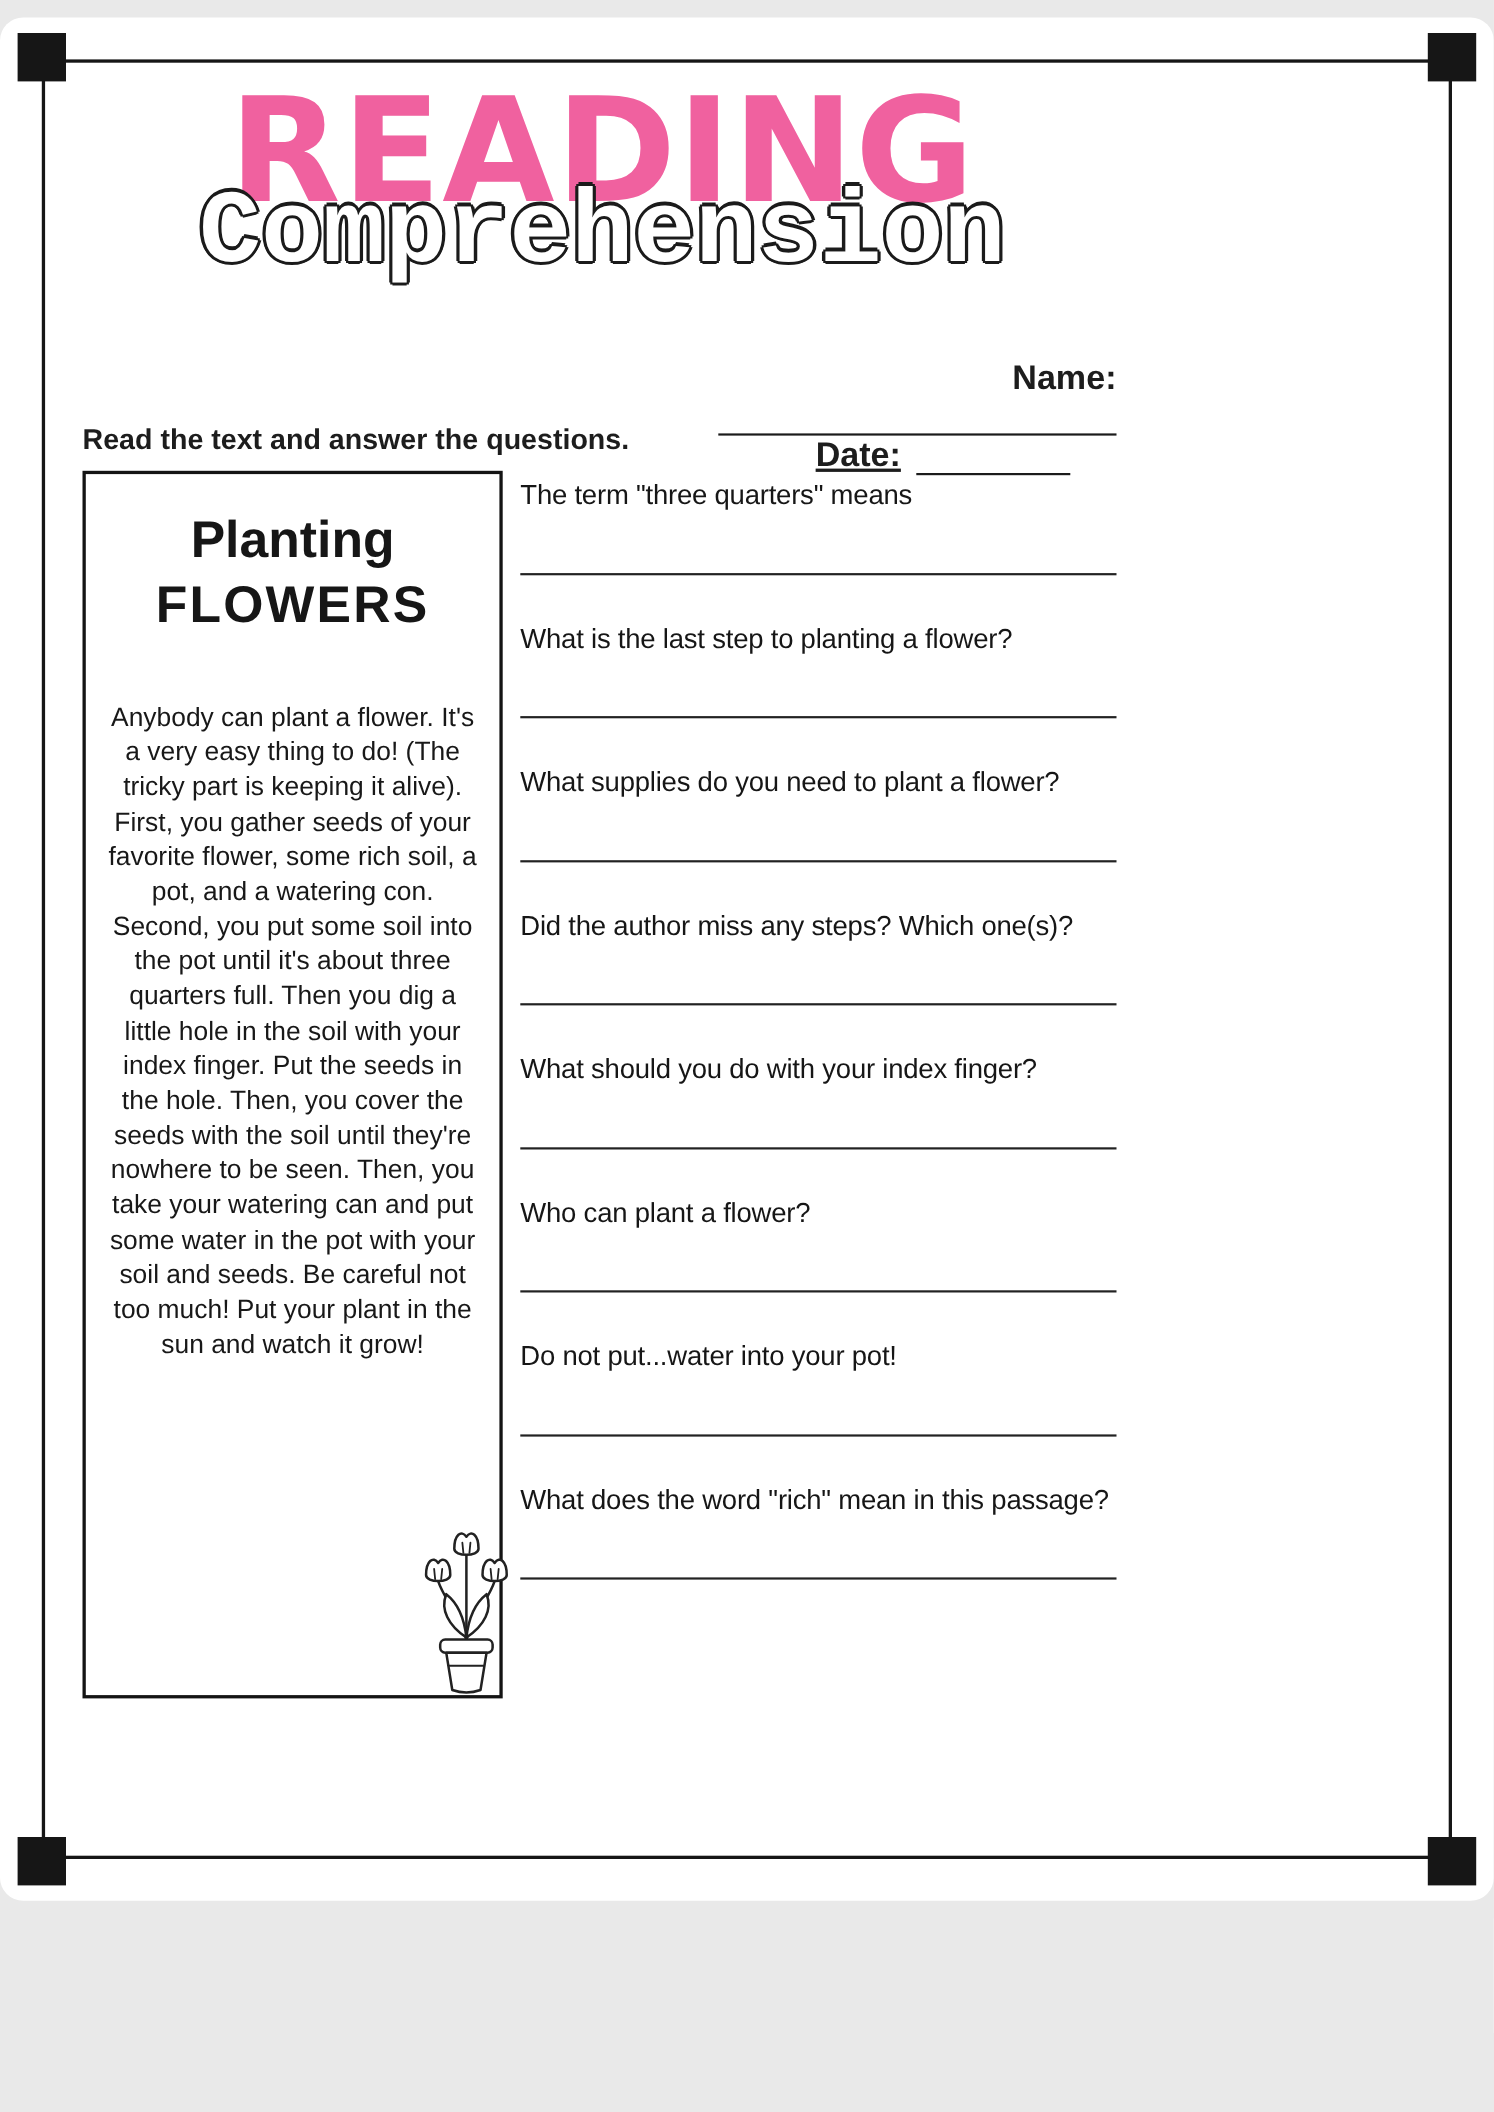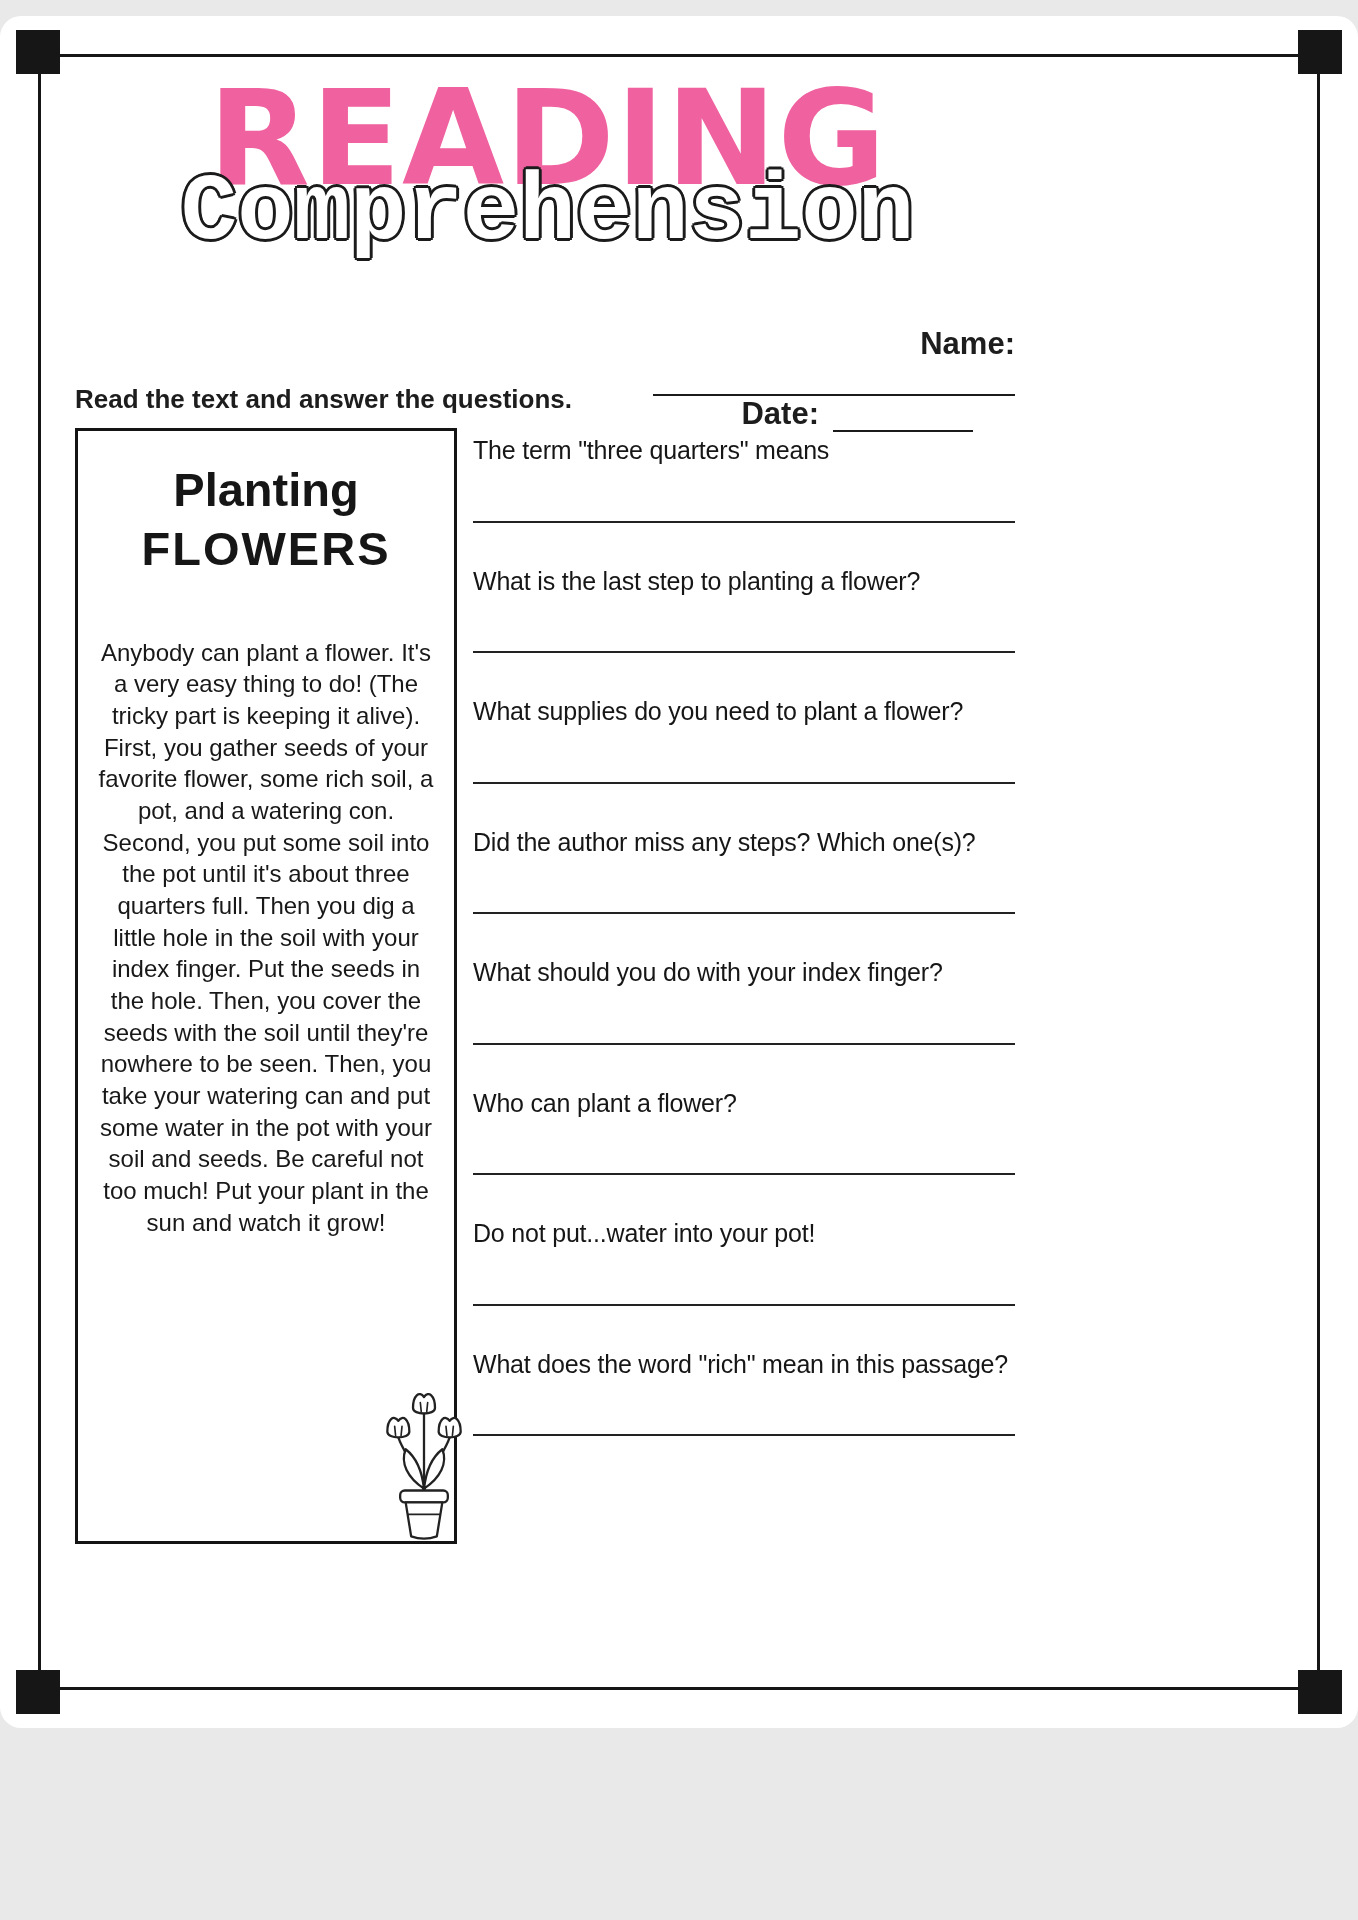--- a/index.html
+++ b/index.html
@@ -41,21 +41,21 @@
 
   
   .name-row {
     position:absolute; top:310px; left:75px; width:940px;
     display:flex; align-items:flex-end;
     font-size:31px; font-weight:700;flex-direction:column;
   }
   .name-label { margin-left:48px; }
   .write-line { display:inline-block; border-bottom:2.5px solid #1b1b1b; height:34px; }
   .name-line { width:362px; margin-left:12px; }
-  .date-group { margin-left:auto; margin-right:42px; display:flex; align-items:flex-end; }
+  .date-group { margin-left:auto; margin-right:42px; display:flex; align-items:flex-end;text-decoration:underline; }
   .date-line { width:140px; margin-left:14px; }
 
   .instruction {
     position:absolute; top:368px; left:75px; width:940px;
     font-size:26px; font-weight:600;
   }
 
   
   .main { position:absolute; top:412px; left:75px; width:940px; display:flex; gap:16px; }
 

